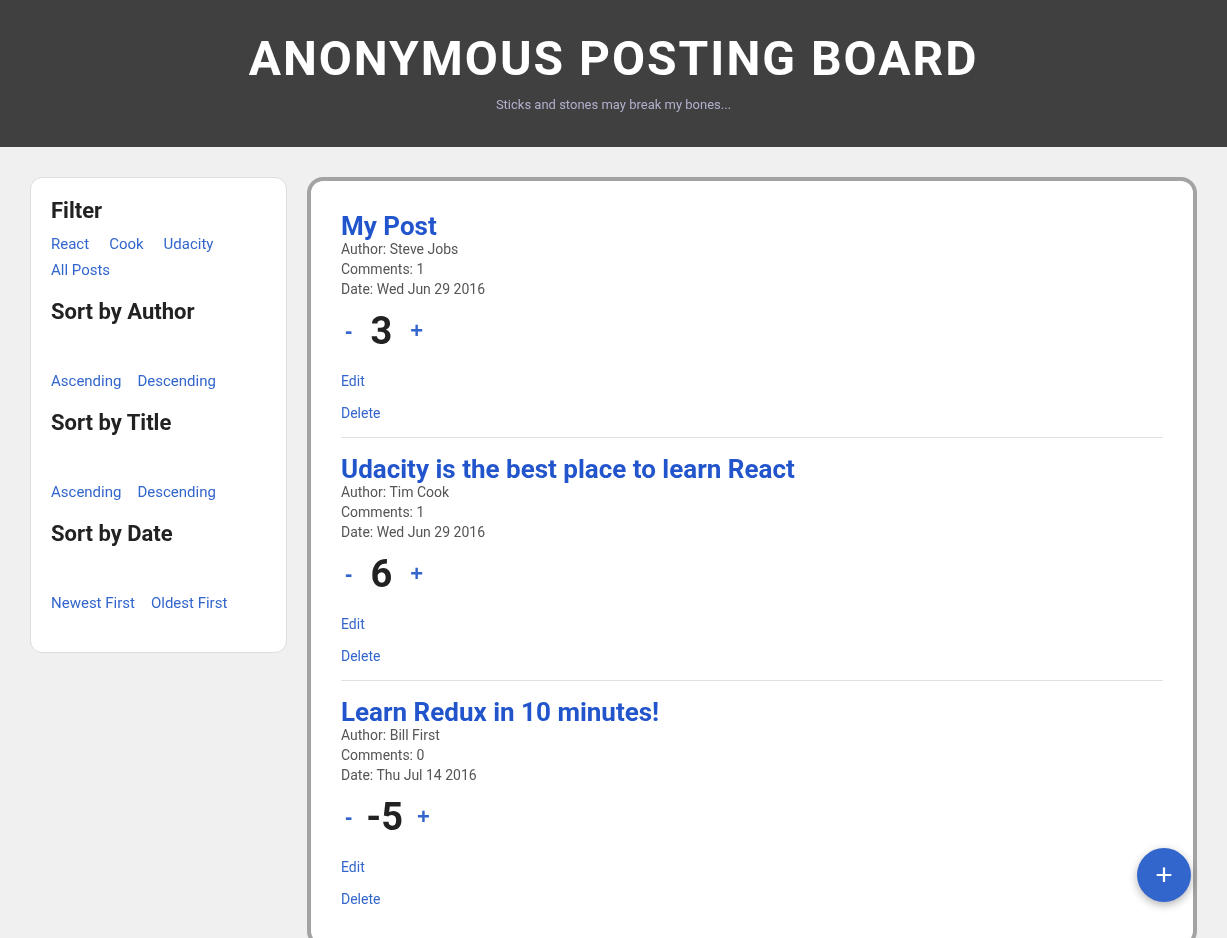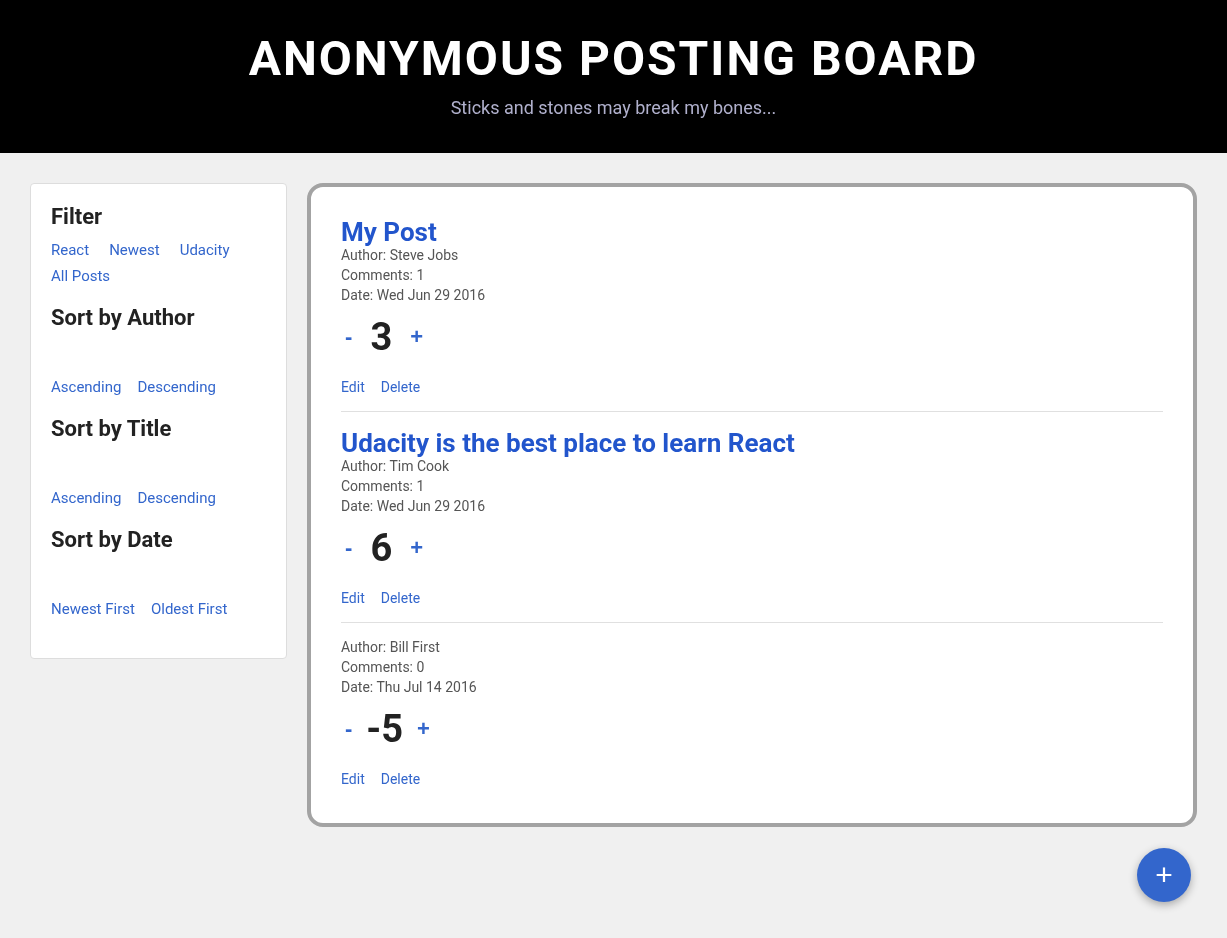--- a/index.html
+++ b/index.html
@@ -8,51 +8,51 @@
       padding: 0;
     }
 
     body {
       font-family: -apple-system, BlinkMacSystemFont, 'Segoe UI', Roboto, sans-serif;
       background-color: #f0f0f0;
       min-height: 938px;
     }
 
     .header {
-      background-color: #000000;
+      background-color: #404040;
       padding: 30px 20px 35px;
       text-align: center;
     }
 
     .header-title {
       color: #ffffff;
       font-size: 48px;
       font-weight: bold;
       letter-spacing: 2px;
       margin-bottom: 10px;
     }
 
     .header-subtitle {
       color: #b0b0cc;
-      font-size: 18px;
+      font-size: 13px;
       font-style: normal;
     }
 
     .main-container {
       display: flex;
       gap: 20px;
       padding: 30px 30px;
       max-width: 1227px;
       margin: 0 auto;
     }
 
     .sidebar {
       background-color: #ffffff;
       border: 1px solid #ddd;
-      border-radius: 4px;
+      border-radius: 12px;
       padding: 20px;
       min-width: 230px;
       width: 257px;
       height: fit-content;
     }
 
     .sidebar-section-title {
       font-size: 22px;
       font-weight: bold;
       color: #222;
@@ -158,20 +158,21 @@
       font-weight: bold;
       color: #222;
       min-width: 30px;
       text-align: center;
     }
 
     .post-actions {
       display: flex;
       gap: 16px;
       margin-top: 20px;
+      flex-direction: column;
     }
 
     .action-link {
       color: #3366cc;
       text-decoration: none;
       font-size: 14px;
       cursor: pointer;
     }
 
     .fab {
@@ -200,21 +201,21 @@
   <p class="header-subtitle">Sticks and stones may break my bones...</p>
 </header>
 
 <div class="main-container">
 
   <aside class="sidebar">
     <div class="sort-section">
       <div class="sidebar-section-title">Filter</div>
       <div class="filter-links">
         <a class="filter-link">React</a>
-        <a class="filter-link">Newest</a>
+        <a class="filter-link">Cook</a>
         <a class="filter-link">Udacity</a>
       </div>
       <a class="all-posts-link">All Posts</a>
     </div>
 
     <div class="sort-section">
       <div class="sidebar-section-title">Sort by Author</div>
       <div class="sort-links">
         <a class="sort-link">Ascending</a>
         <a class="sort-link">Descending</a>
@@ -266,20 +267,21 @@
         <span class="vote-count">6</span>
         <button class="vote-btn">+</button>
       </div>
       <div class="post-actions">
         <a class="action-link">Edit</a>
         <a class="action-link">Delete</a>
       </div>
     </div>
 
     <div class="post-item">
+      <a class="post-title">Learn Redux in 10 minutes!</a>
       <p class="post-meta">Author: Bill First</p>
       <p class="post-meta">Comments: 0</p>
       <p class="post-meta">Date: Thu Jul 14 2016</p>
       <div class="vote-section">
         <button class="vote-btn">-</button>
         <span class="vote-count">-5</span>
         <button class="vote-btn">+</button>
       </div>
       <div class="post-actions">
         <a class="action-link">Edit</a>

